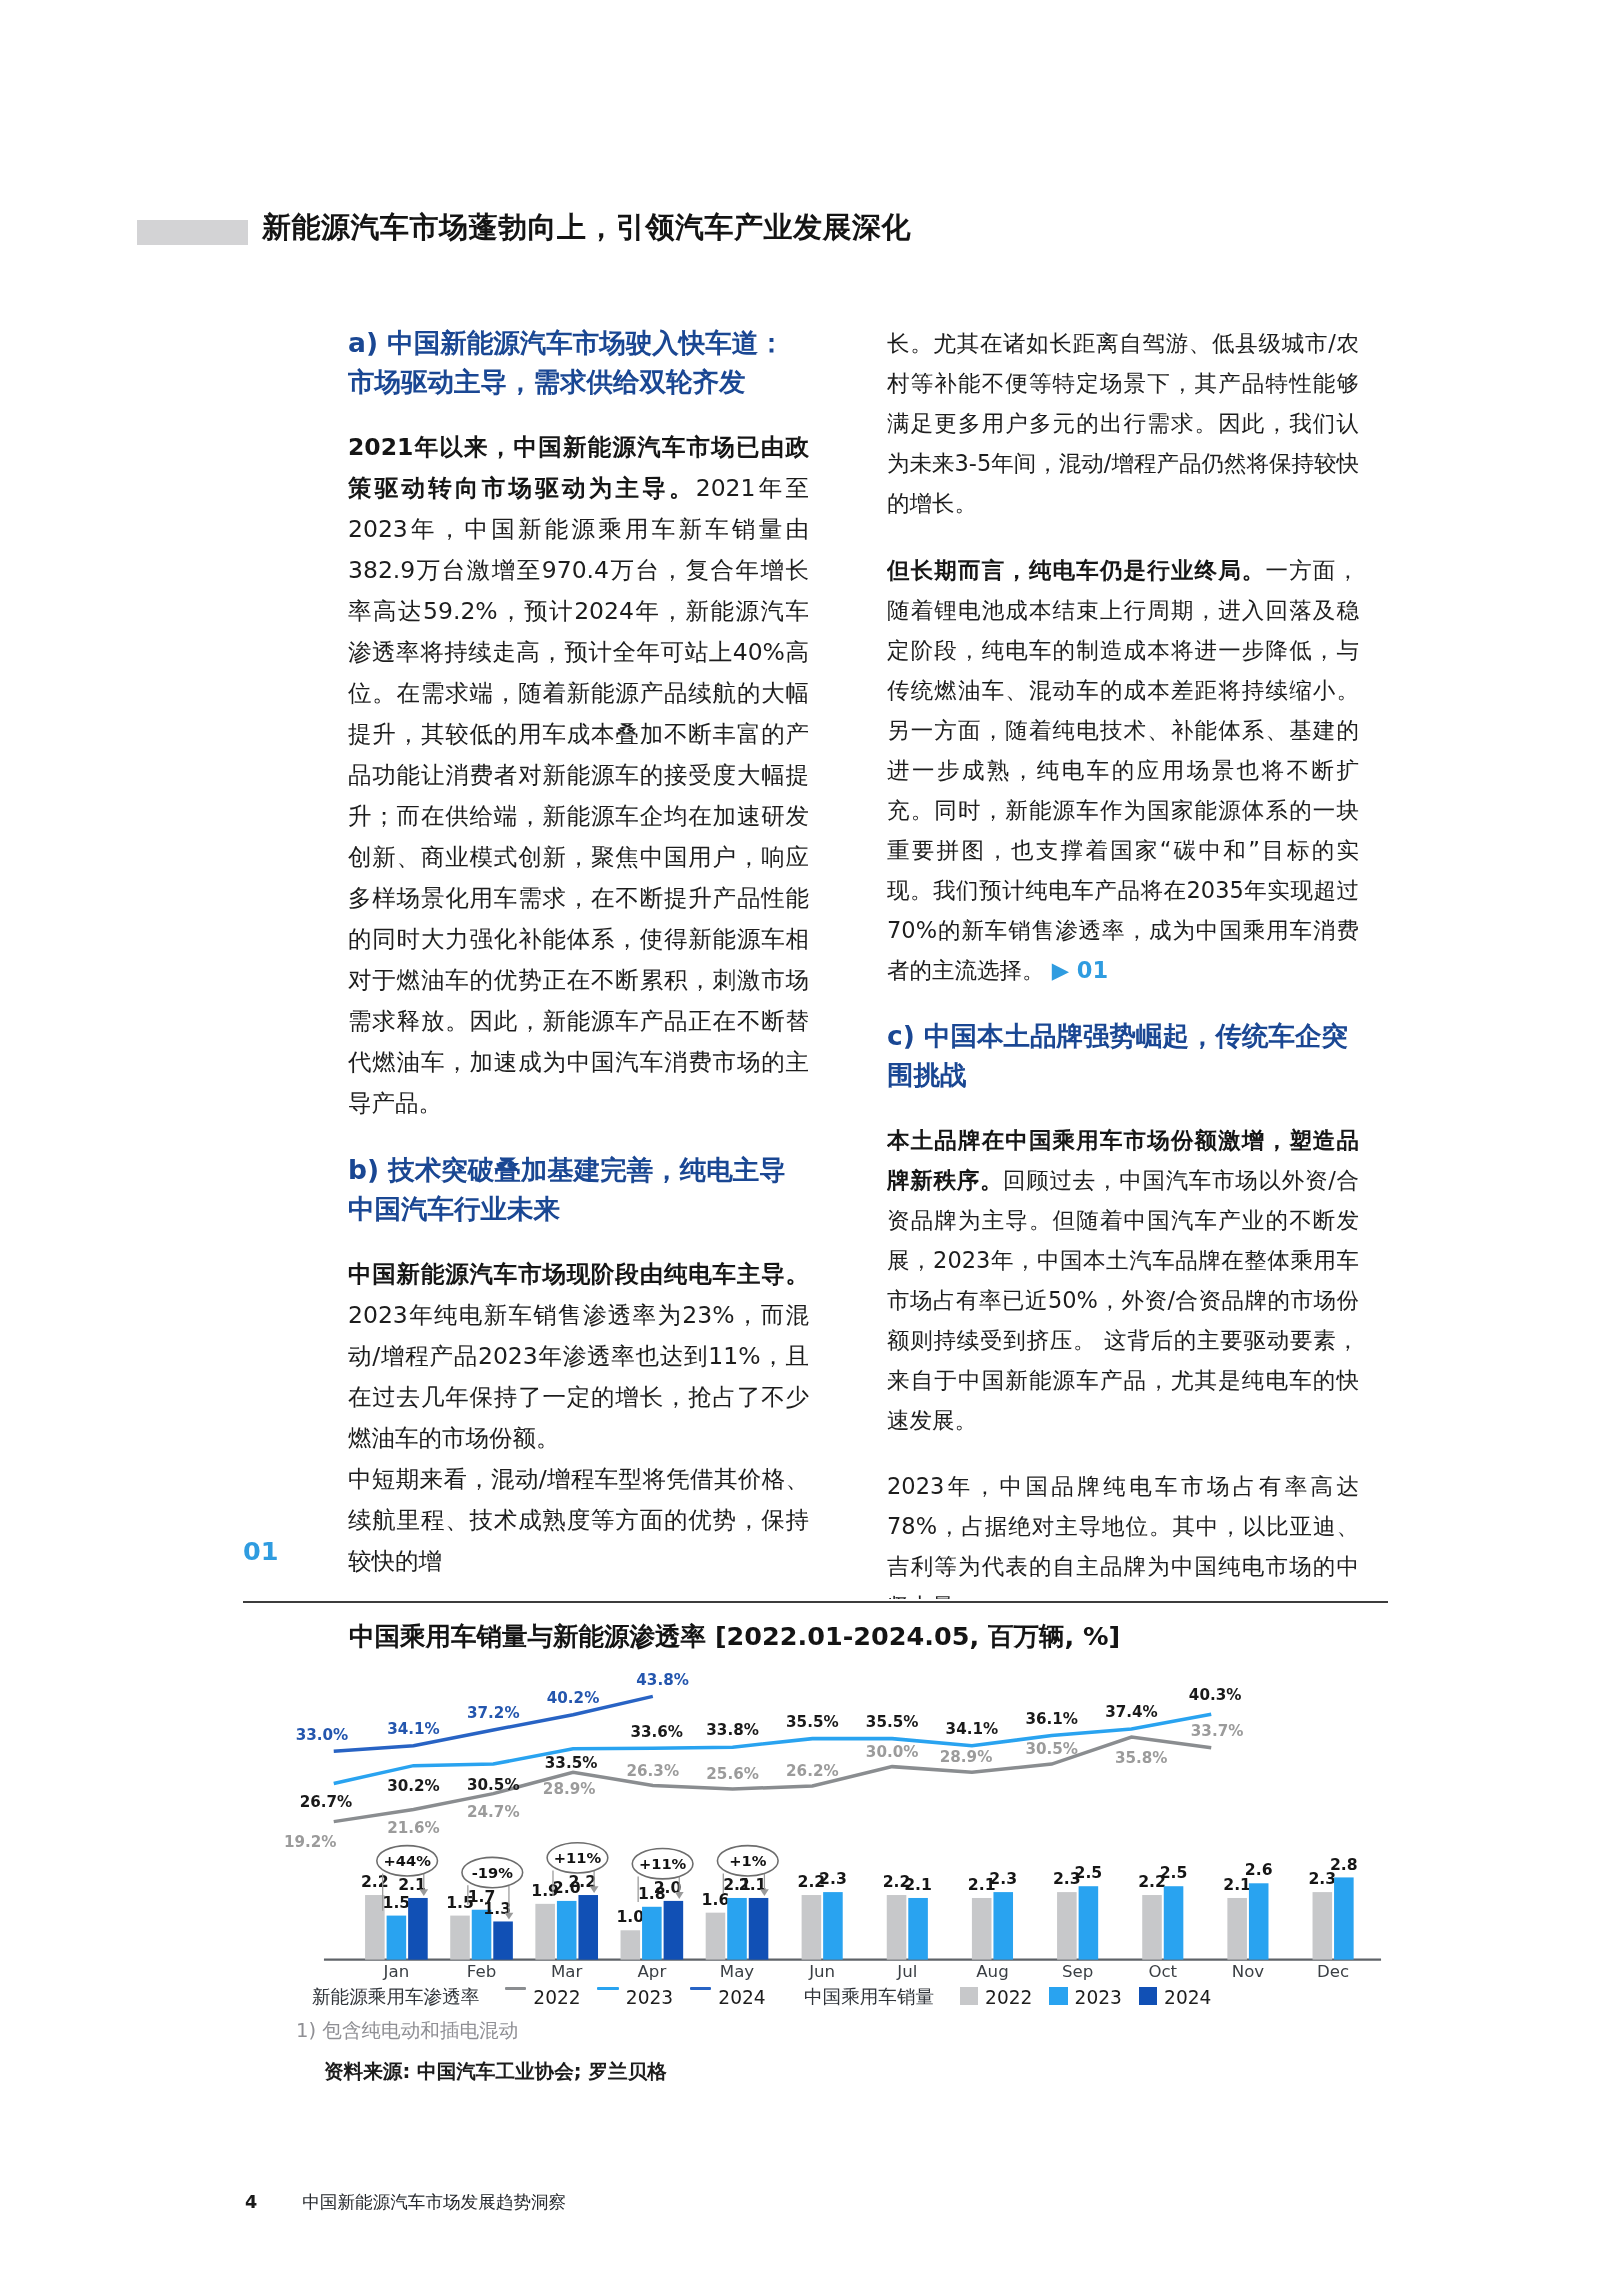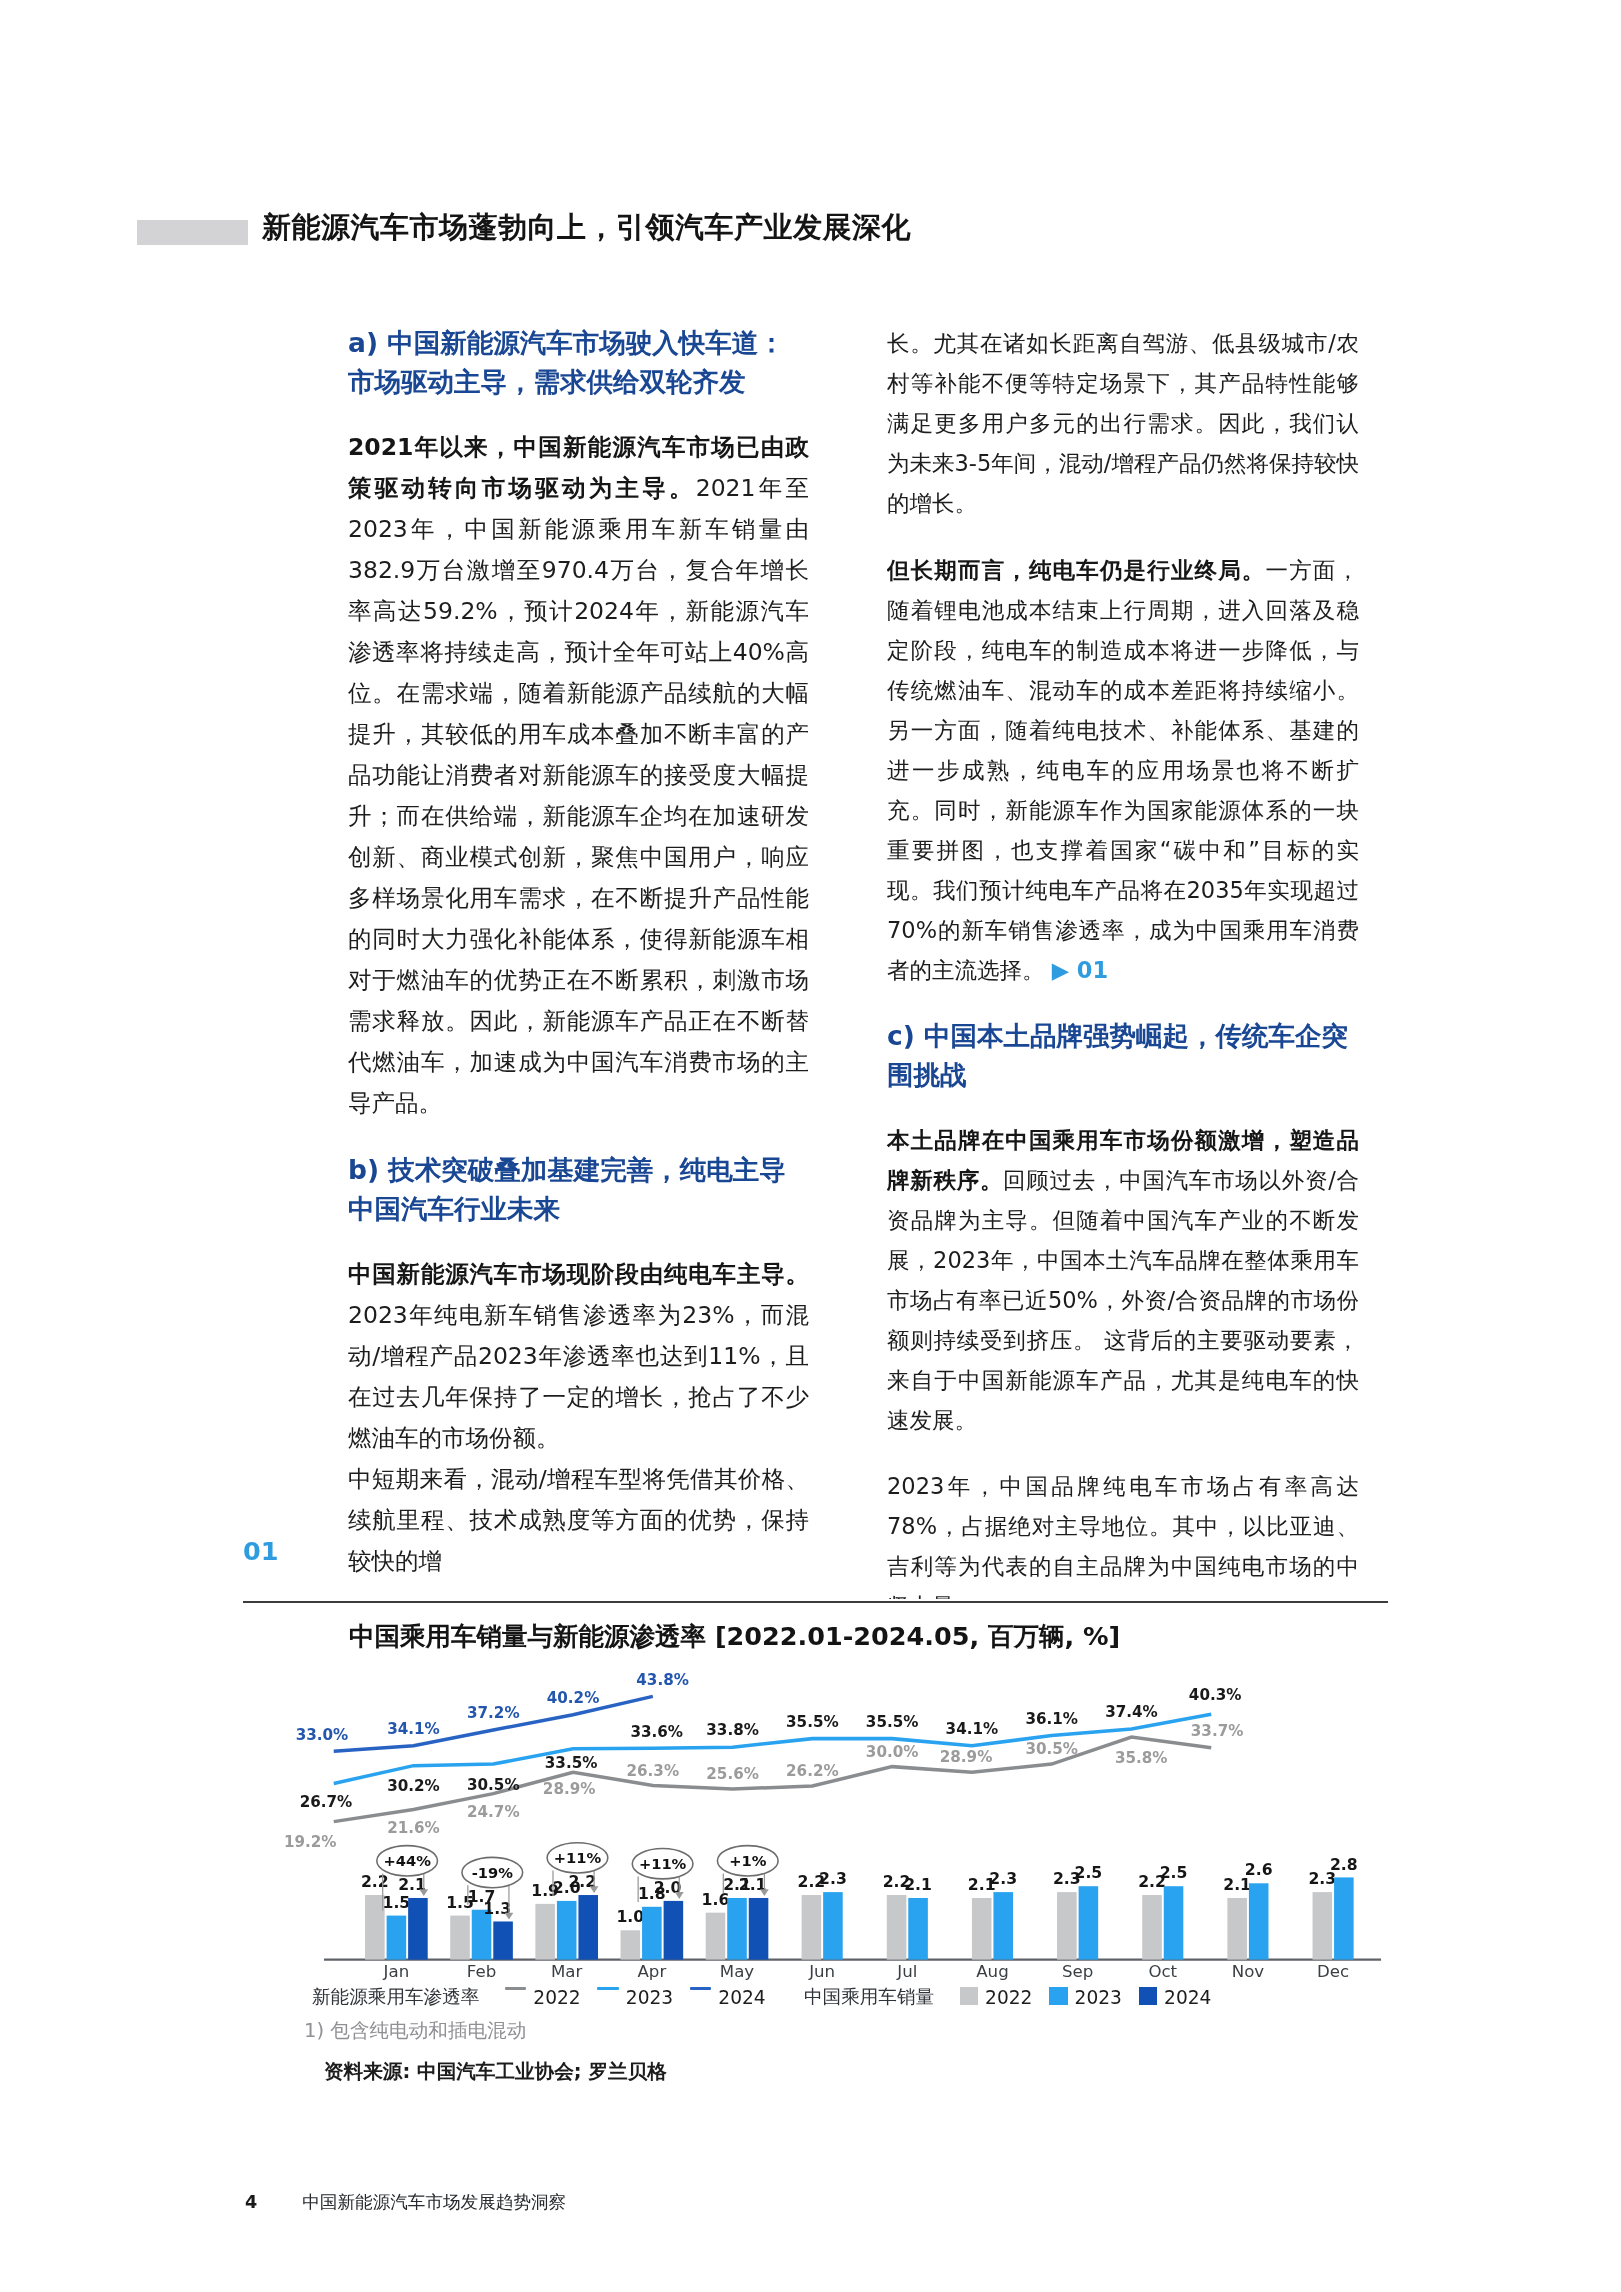--- a/index.html
+++ b/index.html
@@ -35,21 +35,21 @@
 
   .legend { position:absolute; left:312px; top:1984px; display:flex; align-items:center; font-size:18.6px; color:#1d1d1d; }
   .legend .grp-label { color:#30343a; margin-right:25.5px; }
   .legend .grp2 { margin-left:21.6px; }
   .legend .item { display:flex; align-items:flex-start; margin-right:16.7px; }
   .legend .dash { width:21.6px; height:3.9px; margin-right:6.9px; border-radius:1px; }
   .legend .sq   { width:18.6px; height:18.6px; margin-right:6.9px; }
   .c2022l { background:#8a8d90; } .c2023l { background:#29a3f0; } .c2024l { background:#2863c4; }
   .c2022b { background:#c7c8ca; } .c2023b { background:#29a3f0; } .c2024b { background:#1150b5; }
 
-  .footnote { position:absolute; left:304px; top:2017px; font-size:19.6px; color:#8f8f94; }
+  .footnote { position:absolute; left:296px; top:2017px; font-size:19.6px; color:#8f8f94; }
   .source   { position:absolute; left:324px; top:2058px; font-size:19.6px; color:#1c1c1c; font-weight:700; }
 
   .footer { position:absolute; left:245px; top:2190px; display:flex; align-items:baseline; font-size:17.6px; }
   .footer .no  { font-weight:700; color:#1a1a1a; }
   .footer .txt { margin-left:45px; font-weight:400; color:#25282c; }
 </style>
 </head>
 <body>
 
 <div class="page">

